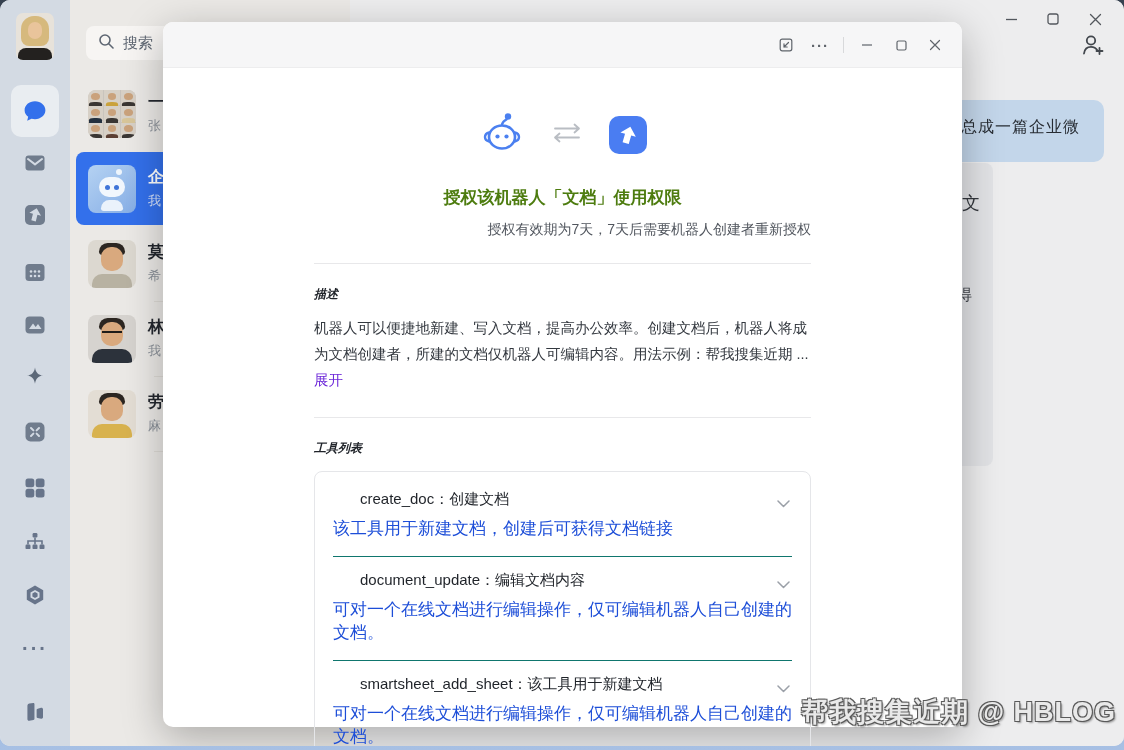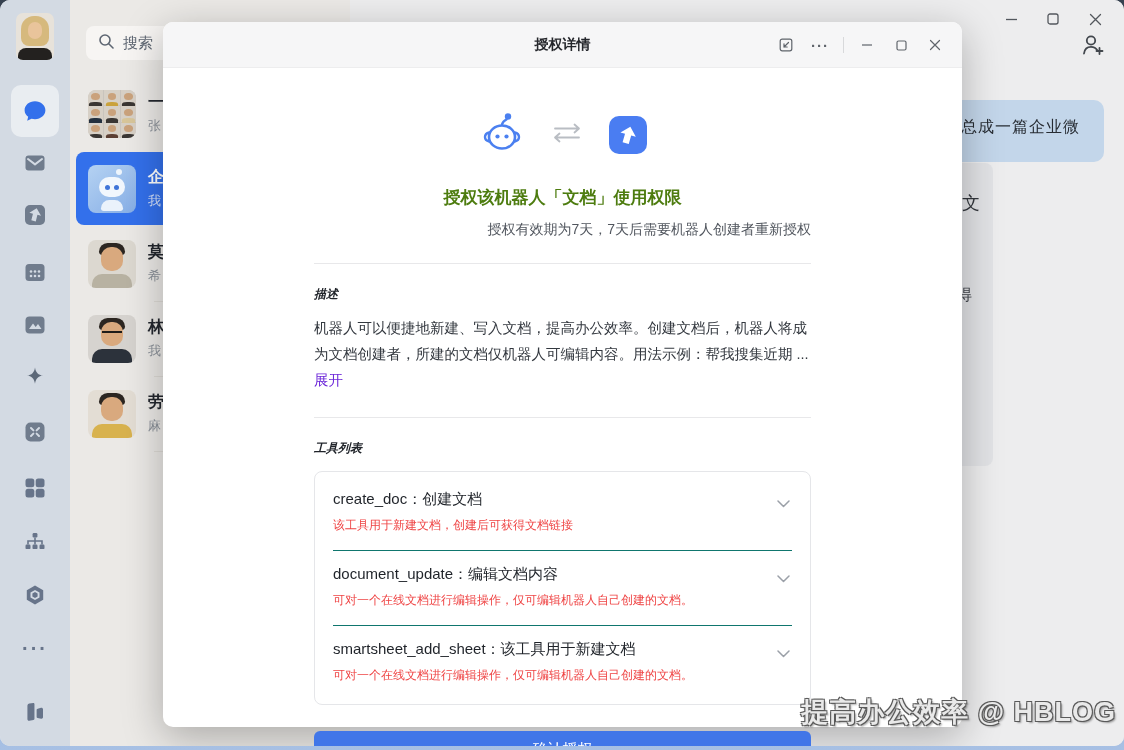--- a/index.html
+++ b/index.html
@@ -78,22 +78,22 @@
   .docsicon { width:38px; height:38px; border-radius:10px; background:#4a7df2; display:flex; align-items:center; justify-content:center; }
   .mheading { margin-top:26px; text-align:center; font-size:17px; font-weight:700; color:#4d7c0f; }
   .msub { margin-top:12px; text-align:right; font-size:14px; color:#51565e; }
   .mdivider { margin-top:24px; height:1px; background:#e8e8ea; }
   .sectlabel { margin-top:22px; font-size:12px; font-weight:700; color:#1f2329;font-style:italic; }
   .descpara { margin-top:12px; font-size:14.5px; line-height:26px; color:#33383f; }
   .expand { color:#6d28d9; cursor:pointer; }
   .toolcard { margin-top:14px; border:1px solid #e5e6e9; border-radius:8px; padding:4px 18px; }
   .toolrow { position:relative; padding:14px 0 16px 0; }
   .toolrow + .toolrow { border-top:1px solid #0f766e; }
-  .tooltitle { font-size:15px; color:#1f2329; }
-  .tooldesc { margin-top:8px; font-size:12px; color:#ef4444; }
+  .tooltitle { font-size:15px; color:#1f2329;margin-left:27px; }
+  .tooldesc { margin-top:8px; font-size:17px; color:#1d4ed8; }
   .chev { position:absolute; right:2px; top:18px; cursor:pointer; }
   .confirm { margin-top:26px; width:100%; height:37px; border:none; border-radius:6px; background:#4176e8; color:#fff; font-size:15px; font-family:inherit; cursor:pointer; }
 
   
   .watermark { position:absolute; right:8px; bottom:20px; font-size:27px; font-weight:700; letter-spacing:1px; color:#e9e9e9;
     text-shadow:1px 1px 0 #5a5a5a,-1px -1px 0 #5a5a5a,1px -1px 0 #5a5a5a,-1px 1px 0 #5a5a5a,2px 2px 2px rgba(0,0,0,.35); z-index:50; }
 </style>
 </head>
 <body>
 
@@ -330,21 +330,20 @@
         <span>汇总成一篇企业微</span>
       </div>
       <div class="doccard">
         <span class="t1">文</span>
         <span class="t2">得</span>
       </div>
     </div>
 
     <div class="modal">
       <div class="mtitlebar">
-        <div class="mtitle">授权详情</div>
         <div class="mctl">
           <div class="mbtn">
             <svg width="14" height="14" viewBox="0 0 14 14">
                 <rect x="1.2" y="1.2" width="11.6" height="11.6" rx="2" fill="none" stroke="currentColor" stroke-width="1.2"></rect>
                 <path d="M9.5 4.5L5 9M5 5.8V9h3.2" fill="none" stroke="currentColor" stroke-width="1.2" stroke-linecap="round" stroke-linejoin="round"></path>
               </svg>
           </div>
           <div class="mbtn" style="font-size:15px;font-weight:bold;letter-spacing:1px;">···</div>
           <div class="msep"></div>
           <div class="mbtn">
@@ -431,14 +430,14 @@
             </span>
           </div>
         </div>
 
         <button class="confirm">确认授权</button>
       </div>
     </div>
 
   </div>
 
-  <div class="watermark">提高办公效率 @ HBLOG</div>
+  <div class="watermark">帮我搜集近期 @ HBLOG</div>
 </div>
 
 </body></html>

